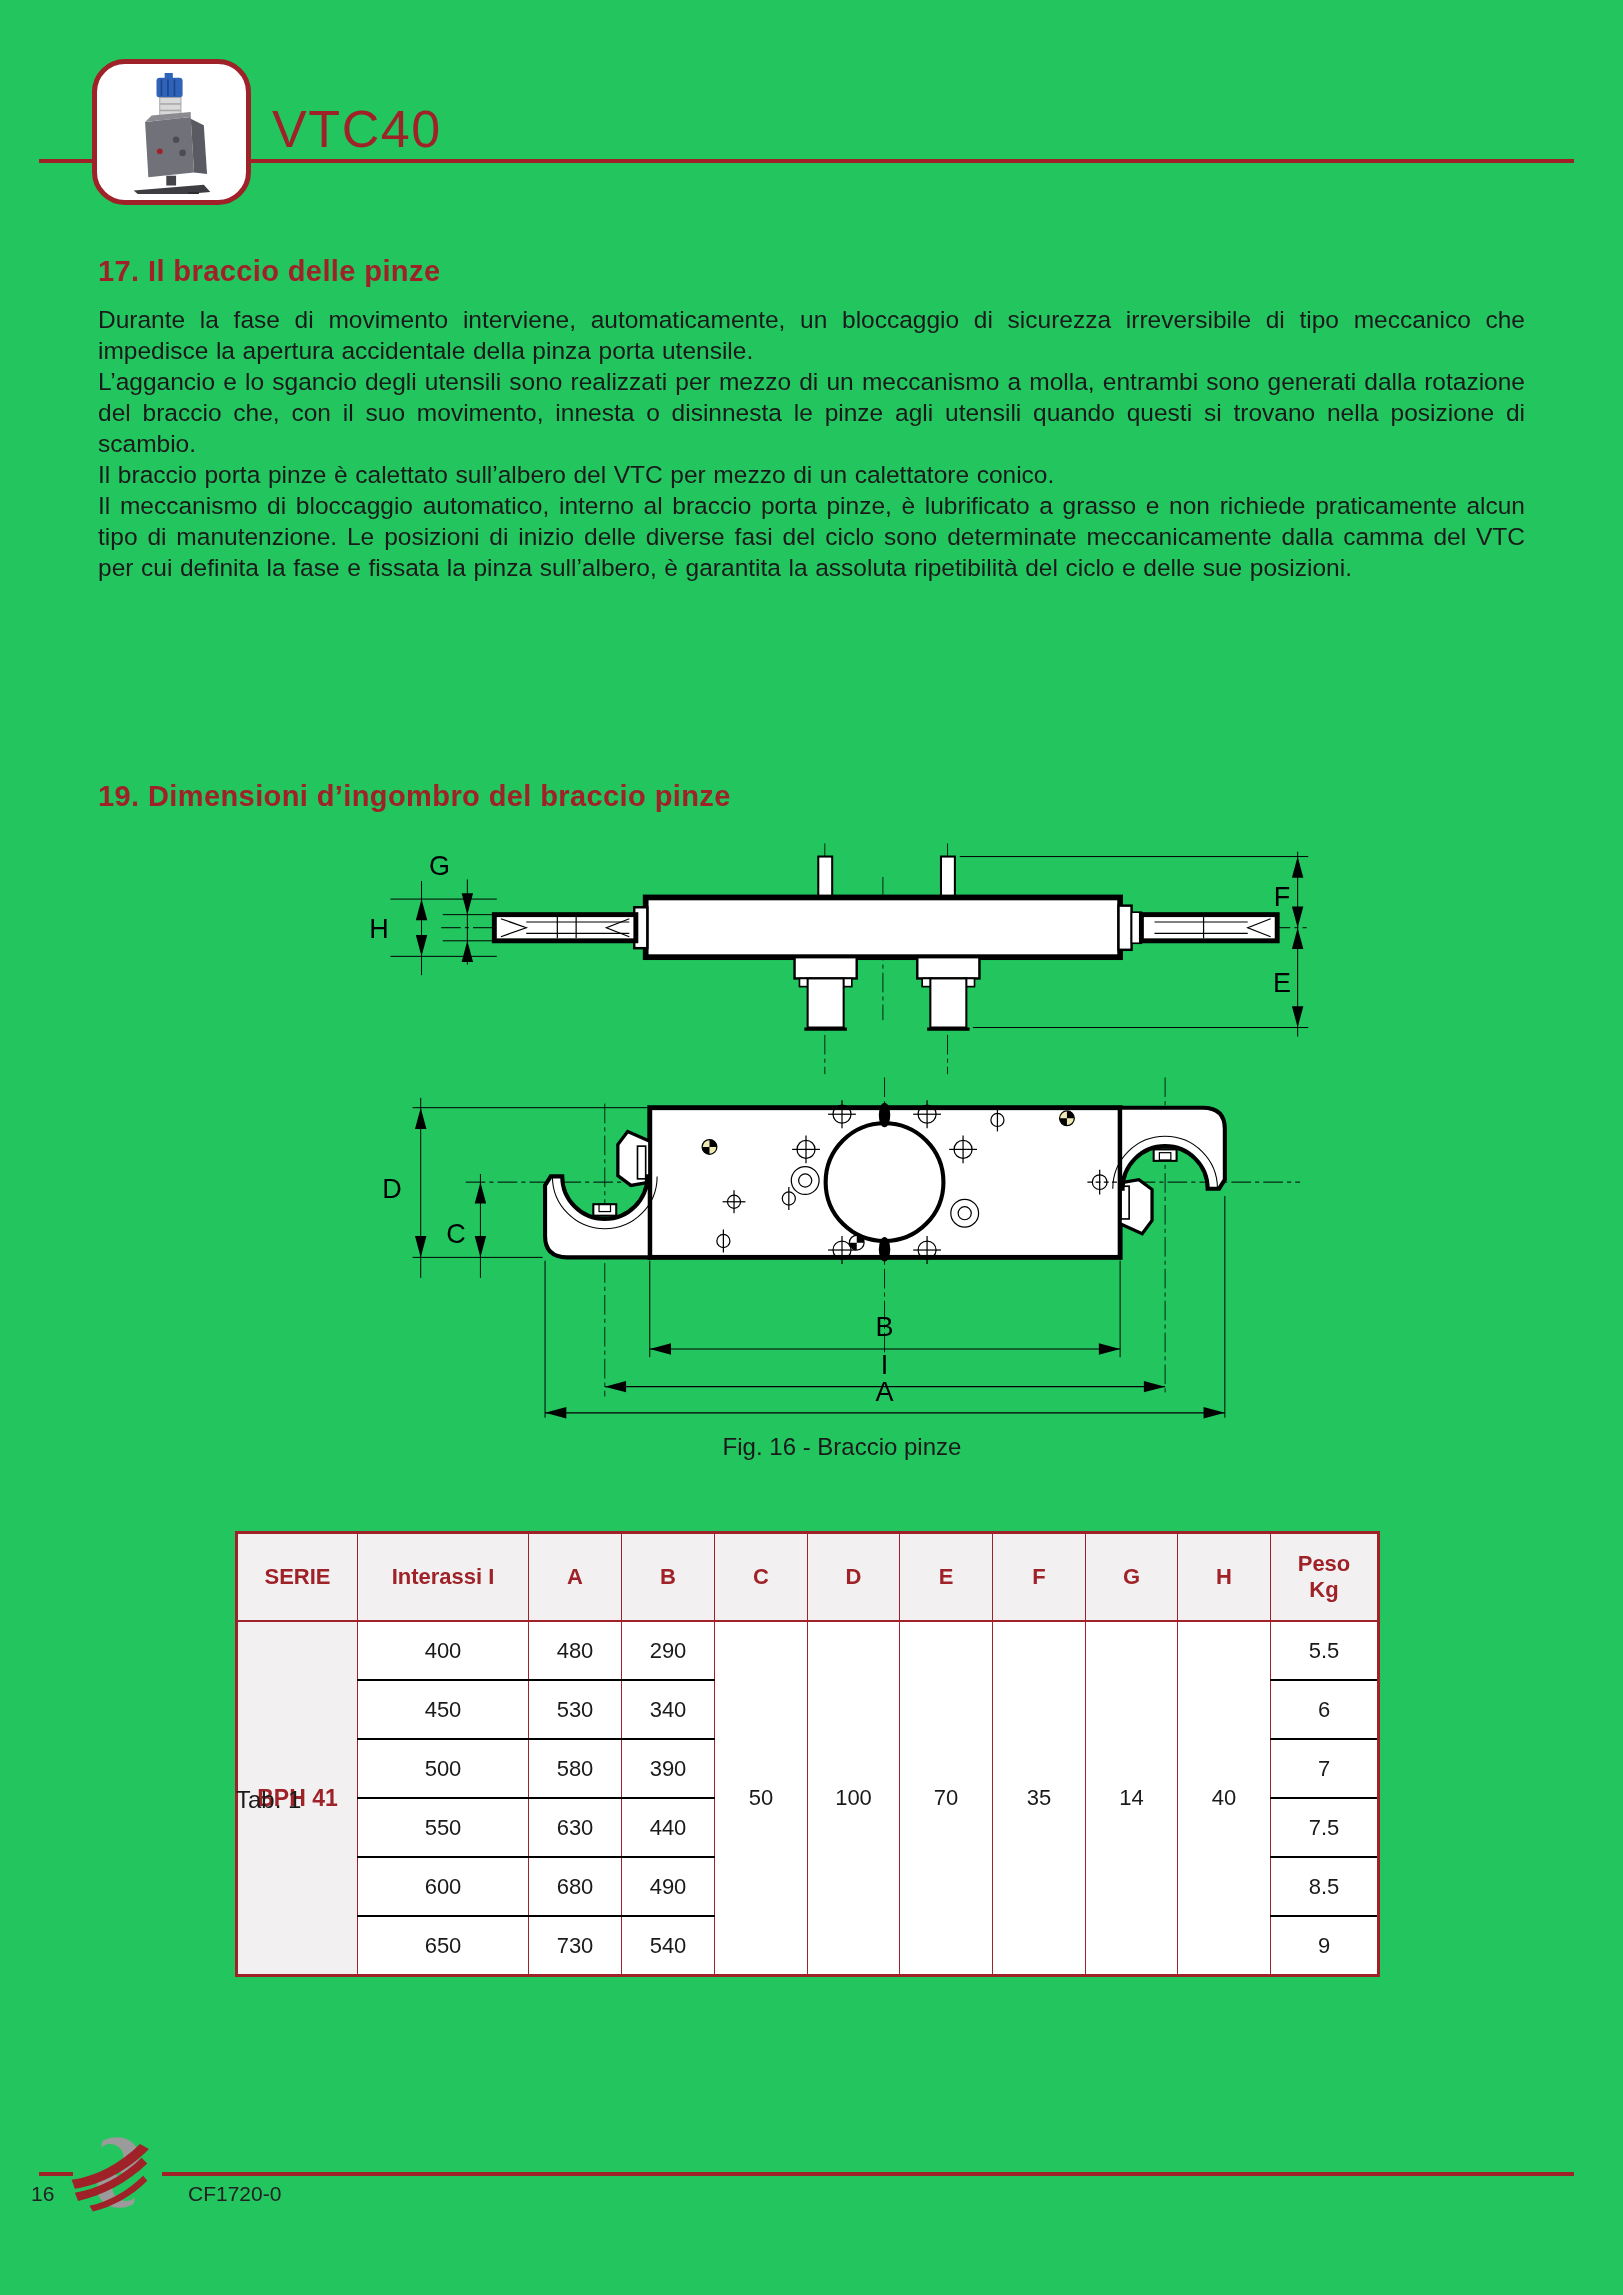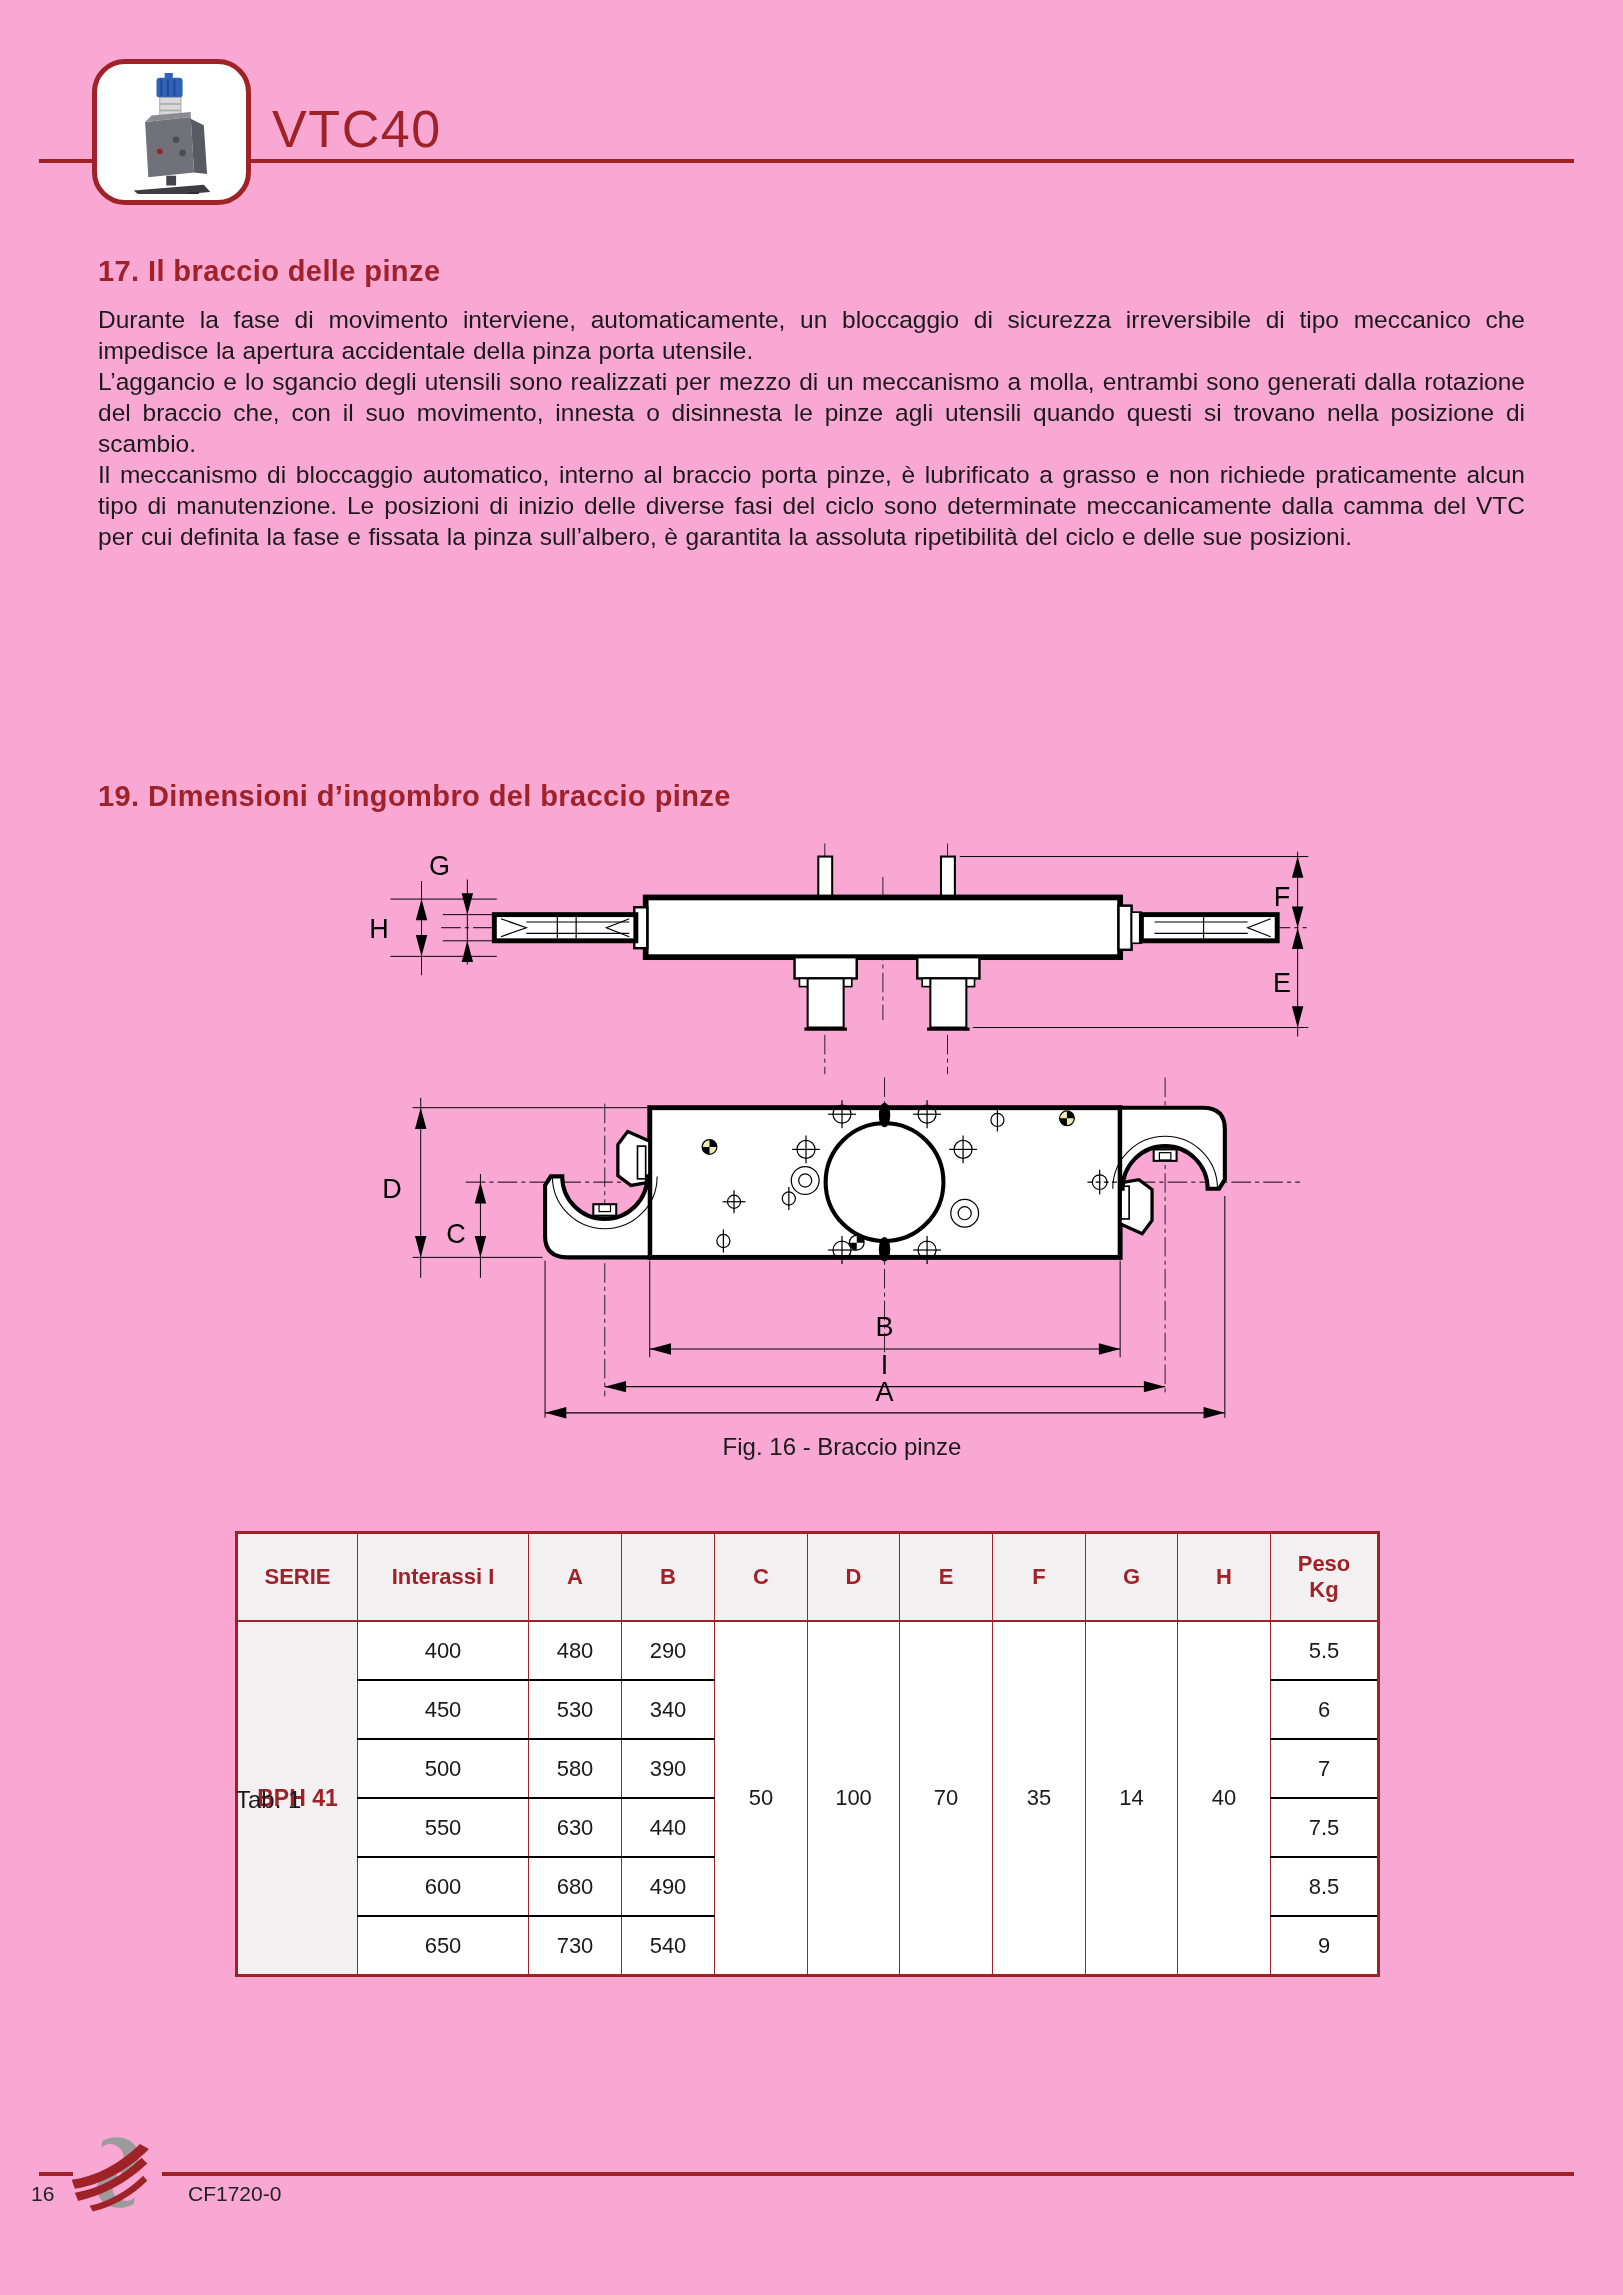--- a/index.html
+++ b/index.html
@@ -4,21 +4,21 @@
 <style>
   :root{
     --accent:#9E2228;
     --hdrbg:#F2F0F0;
     --ink:#1A1A1A;
   }
   html,body{margin:0;padding:0;background:#e8e8e8;}
   .page{
     position:relative;
     width:1623px;height:2295px;
-    background:#f9a8d4;
+    background:#22c55e;
     font-family:"Liberation Sans", sans-serif;
     color:var(--ink);
     overflow:hidden;
   }
   
   .header-line{position:absolute;left:39px;top:159px;width:1535px;height:4.1px;background:var(--accent);}
   .logo-box{
     position:absolute;left:92px;top:59px;width:149px;height:136px;
     background:#fff;border:5.7px solid var(--accent);border-radius:33px;
     display:flex;align-items:center;justify-content:center;z-index:2;
@@ -109,20 +109,21 @@
       <rect x="26" y="152" width="14" height="5" fill="#2d2d32"></rect>
       <rect x="84" y="148" width="14" height="5" fill="#2d2d32"></rect>
     </svg>
   </div>
   <div class="product-title">VTC40</div>
 
   <h1 class="sec-title" id="sec17-title">17. Il braccio delle pinze</h1>
   <div class="bodytext">
     <p>Durante la fase di movimento interviene, automaticamente, un bloccaggio di sicurezza irreversibile di tipo meccanico che impedisce la apertura accidentale della pinza porta utensile.</p>
     <p>L’aggancio e lo sgancio degli utensili sono realizzati per mezzo di un meccanismo a molla, entrambi sono generati dalla rotazione del braccio che, con il suo movimento, innesta o disinnesta le pinze agli utensili quando questi si trovano nella posizione di scambio.</p>
+    <p>Il braccio porta pinze è calettato sull’albero del VTC per mezzo di un calettatore conico.</p>
     <p>Il meccanismo di bloccaggio automatico, interno al braccio porta pinze, è lubrificato a grasso e non richiede praticamente alcun tipo di manutenzione. Le posizioni di inizio delle diverse fasi del ciclo sono determinate meccanicamente dalla camma del VTC per cui definita la fase e fissata la pinza sull’albero, è garantita la assoluta ripetibilità del ciclo e delle sue posizioni.</p>
   </div>
 
   <h1 class="sec-title" id="sec18-title">19. Dimensioni d’ingombro del braccio pinze</h1>
 
   <svg class="drawing" width="998" height="589" viewBox="0 0 1220 720">
 
     <g stroke="#000" fill="none">
 
       <line x1="120" y1="117" x2="1178" y2="117" stroke-width="1.2" stroke-dasharray="24 5 5 5"></line>

